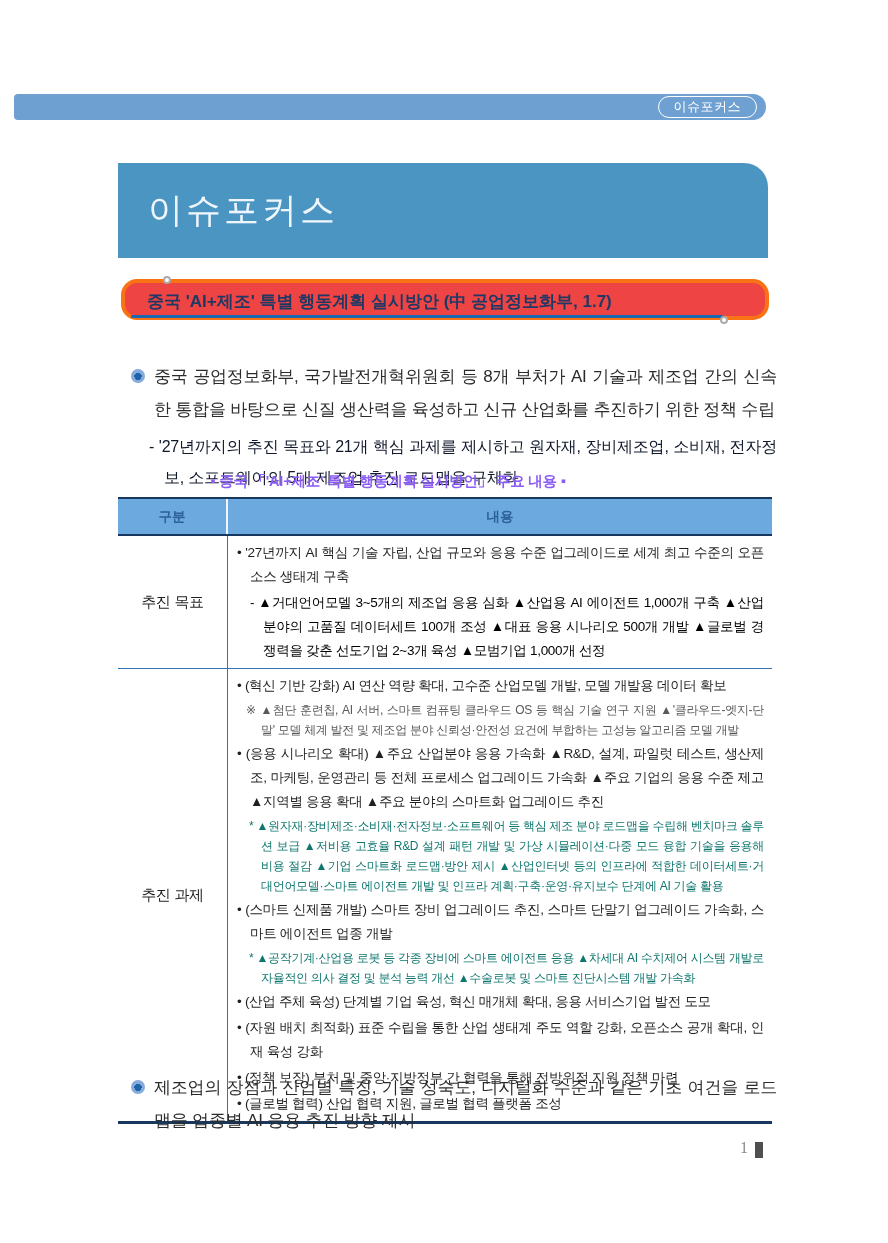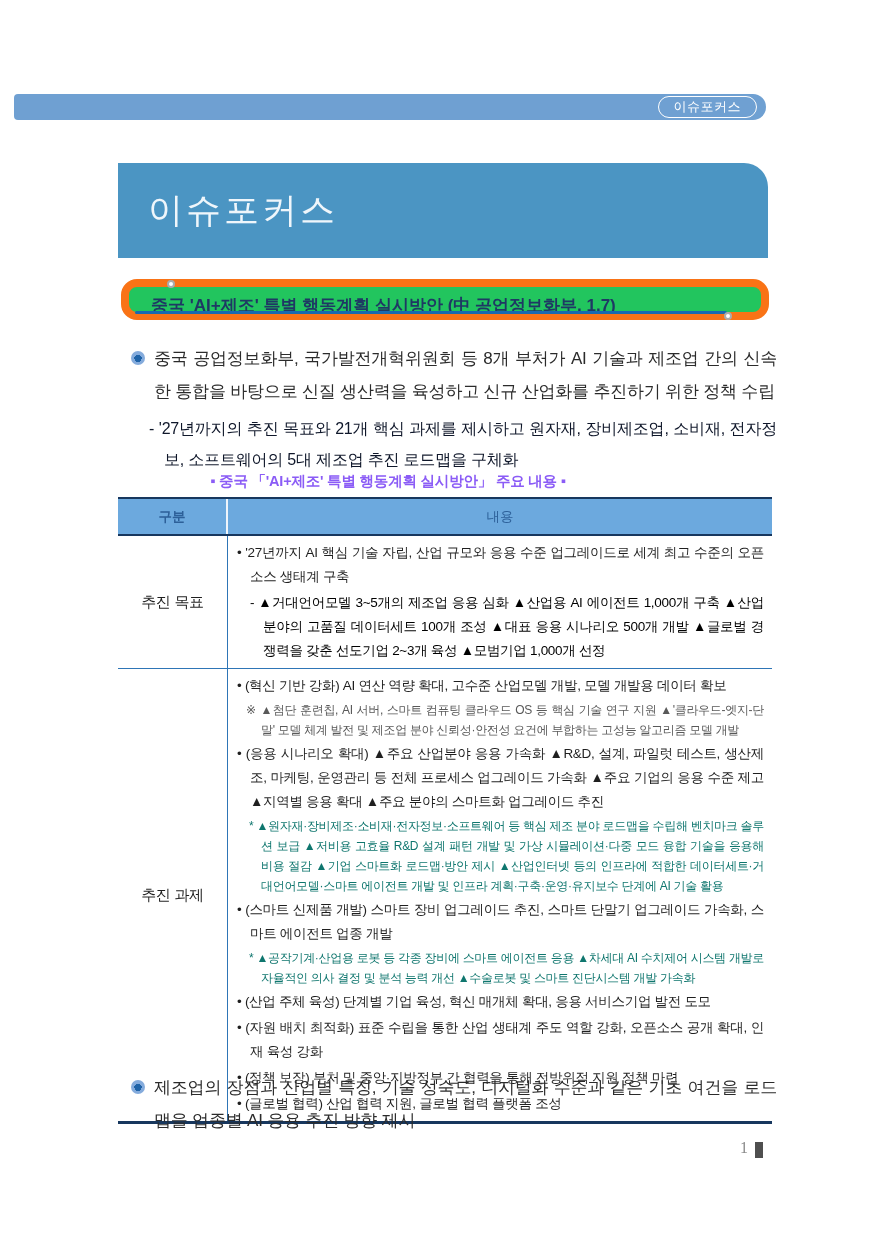--- a/index.html
+++ b/index.html
@@ -14,53 +14,53 @@
     display:flex; align-items:center; color:#ffffff; font-size:13px; letter-spacing:0.5px; }
 
   
   .header-block { position:absolute; left:118px; top:163px; width:650px; height:95px;
     background:#4B95C3; border-top-right-radius:24px; }
   .header-title { position:absolute; left:30px; top:24px; color:#EFF6FB;
     font-family:"Liberation Serif","DejaVu Serif",serif; font-size:35px; letter-spacing:3px; }
 
   
   .section-pill { position:absolute; left:121px; top:279px; width:648px; height:41px;
-    border:8px solid #f97316; border-radius:16px; background:#22c55e; }
+    border:4px solid #f97316; border-radius:16px; background:#ef4444; }
   .section-title { position:absolute; left:22px; top:0; line-height:37px;
     font-size:17px; font-weight:bold; color:#1F3864; white-space:nowrap; }
   .pill-underline { position:absolute; left:6px; bottom:-2px; width:592px; height:3.5px;
     background:#1A69B0; border-radius:2px; }
   .pill-dot { position:absolute; width:8px; height:8px; background:#ffffff;
     border:2.5px solid #ABABAB; border-radius:50%; }
   .pill-dot.top { top:-7px; left:38px; }
   .pill-dot.end { bottom:-8px; left:595px; }
 
   
   .bullets { position:absolute; left:131px; width:646px; }
-  .bullets.intro { top:342px; }
+  .bullets.intro { top:360px; }
   .bullets.outro { top:1071px; }
   .b-row { display:flex; }
   .b-icon { flex:0 0 14px; width:14px; height:14px; margin:9px 9px 0 0; border-radius:50%;
     background:radial-gradient(circle at 50% 52%, #1F63A8 0 3.6px, #84ABDC 3.7px); }
   .b-text { font-size:17px; line-height:33px; text-align:justify; color:#2B2B2B; letter-spacing:-0.2px; }
   .b-sub { margin:5px 0 0 18px; padding-left:15px; text-indent:-15px;
     font-size:16px; line-height:31px; text-align:justify; color:#0f172a; letter-spacing:-0.2px; }
 
   
   .tbl-caption { position:absolute; left:118px; top:472px; width:540px; text-align:center;
     font-size:14.5px; font-weight:bold; color:#8b5cf6; letter-spacing:-0.2px; }
 
   
   .ctable { position:absolute; left:118px; top:497px; width:654px;
     border-top:2.5px solid #17375E; border-bottom:3px solid #17375E; }
   .t-head { display:flex; height:37px; background:#6CA9DE; border-bottom:2.5px solid #17375E; }
   .t-head .hc1 { width:110px; border-right:2px solid #EFF5FB; display:flex; align-items:center; justify-content:center;
     font-size:13.5px; font-weight:bold; color:#2D6099; }
   .t-head .hc2 { flex:1; display:flex; align-items:center; justify-content:center;
-    font-size:13.5px; font-weight:normal; color:#2D6099; }
+    font-size:13.5px; font-weight:bold; color:#2D6099; }
   .t-row { display:flex; }
   .t-row + .t-row { border-top:1.5px solid #2E75B6; }
   .t-label { width:110px; border-right:1.5px solid #2E75B6; display:flex; align-items:center; justify-content:center;
     font-size:15px; color:#1F1F1F; letter-spacing:-0.3px; }
   .t-content { flex:1; padding:3px 8px 5px 9px; }
   .ti-b { font-size:13.5px; line-height:24px; text-align:justify; color:#1F1F1F;
     padding-left:13px; text-indent:-13px; margin-top:2px; letter-spacing:-0.3px; }
   .ti-d { font-size:13.5px; line-height:24px; text-align:justify; color:#000000;
     padding-left:26px; text-indent:-13px; margin-top:2px; letter-spacing:-0.3px; }
   .ti-n { font-size:12px; line-height:20px; text-align:justify; color:#595959;

